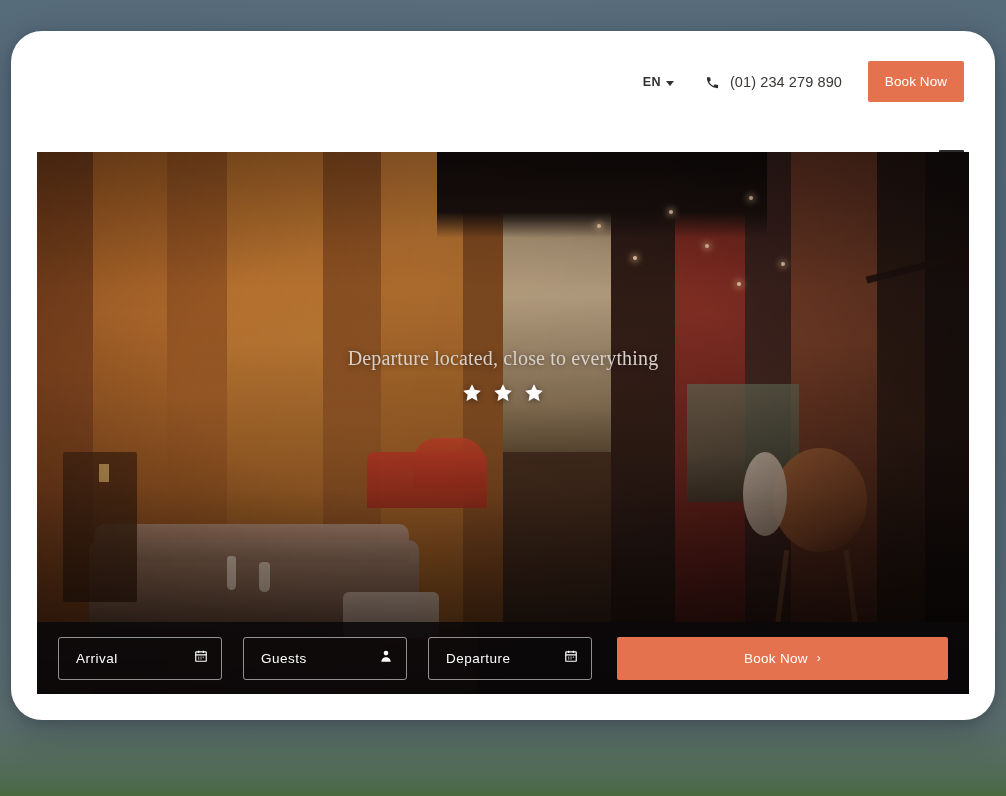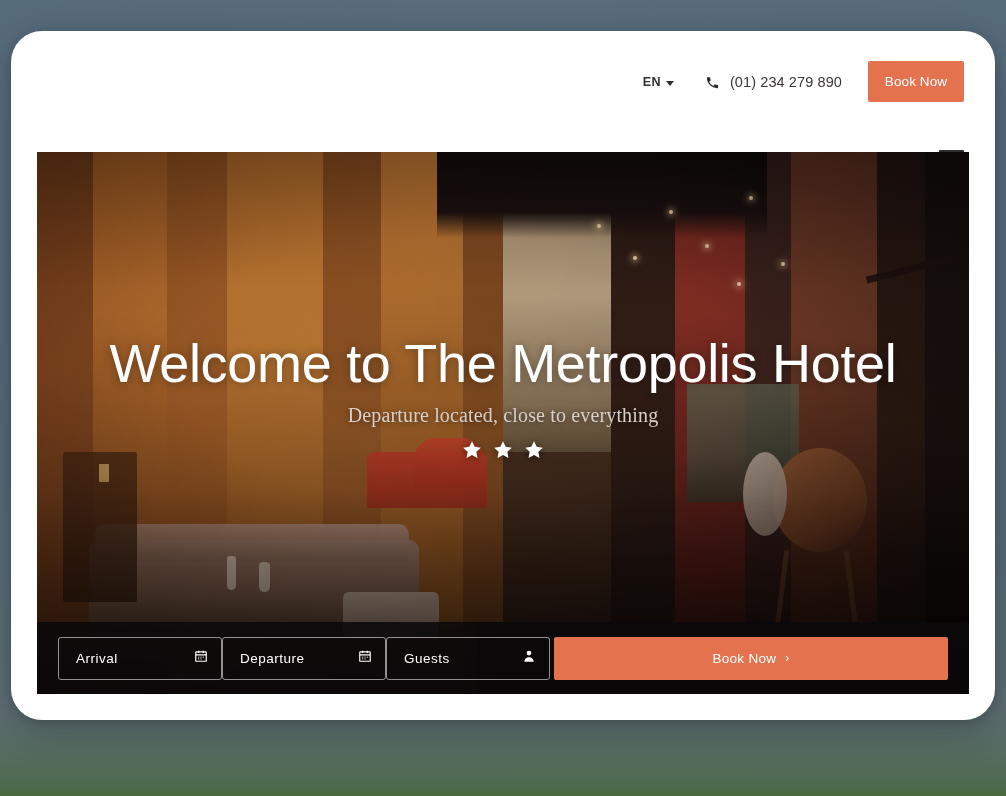--- a/index.html
+++ b/index.html
@@ -209,20 +209,21 @@
 
   
   #booking-bar {
     position: absolute;
     left: 0; right: 0; bottom: 0;
     height: 72px;
     background: rgba(10,8,10,0.86);
     display: flex;
     align-items: center;
     padding: 0 21px;
+    gap: 21px;
     z-index: 6;
   }
   .booking-field {
     position: relative;
     flex: 0 0 auto;
     height: 43px;
     border: 1px solid rgba(255,255,255,0.55);
     border-radius: 3px;
     display: flex;
     align-items: center;
@@ -369,21 +370,20 @@
       <div class="ph" style="left:26px;top:300px;width:74px;height:150px;background:linear-gradient(180deg,#4e2f18,#3b2212);opacity:0.8;border-radius:2px;"></div>
       <div class="ph" style="left:62px;top:312px;width:10px;height:18px;background:#e0c27a;opacity:0.85;"></div>
 
       <div class="ph" style="left:828px;top:112px;width:104px;height:7px;background:#241512;transform:rotate(-14deg);opacity:0.9;"></div>
 
       <div id="hero-warm-wash"></div>
       <div id="hero-vignette"></div>
     </div>
 
     <div id="hero-content">
-      <h1 id="hero-title">Welcome to The Metropolis Hotel</h1>
       <p id="hero-subtitle">Departure located, close to everything</p>
       <div id="hero-stars">
         <span class="star-icon">
           <svg width="22" height="22" viewBox="0 0 24 24" fill="#ffffff">
               <path d="M12 2.4l2.95 6.1 6.65.92-4.83 4.6 1.18 6.6L12 17.5l-5.95 3.12 1.18-6.6L2.4 9.42l6.65-.92z"></path>
             </svg>
         </span>
         <span class="star-icon">
           <svg width="22" height="22" viewBox="0 0 24 24" fill="#ffffff">
               <path d="M12 2.4l2.95 6.1 6.65.92-4.83 4.6 1.18 6.6L12 17.5l-5.95 3.12 1.18-6.6L2.4 9.42l6.65-.92z"></path>
@@ -403,41 +403,41 @@
         <input type="text" placeholder="Arrival" style="">
         <span class="field-icon">
           <svg width="14" height="15" viewBox="0 0 24 24" fill="none" stroke="#ffffff" stroke-width="2">
             <rect x="3" y="5" width="18" height="16" rx="1"></rect>
             <path d="M3 10h18M8 3v4M16 3v4"></path>
             <path d="M7 14h2M11 14h2M15 14h2M7 17h2M11 17h2" stroke-width="1.6"></path>
           </svg>
         </span>
       </label>
 
+      <label class="booking-field" id="field-guests">
+        <input type="text" placeholder="Guests" style="">
+        <span class="field-icon">
+          <svg width="14" height="15" viewBox="0 0 24 24" fill="#ffffff">
+            <circle cx="12" cy="7" r="4"></circle>
+            <path d="M4 22c0-4.4 3.6-8 8-8s8 3.6 8 8z"></path>
+          </svg>
+        </span>
+      </label>
+
       <label class="booking-field" id="field-departure">
         <input type="text" placeholder="Departure" style="">
         <span class="field-icon">
           <svg width="14" height="15" viewBox="0 0 24 24" fill="none" stroke="#ffffff" stroke-width="2">
             <rect x="3" y="5" width="18" height="16" rx="1"></rect>
             <path d="M3 10h18M8 3v4M16 3v4"></path>
             <path d="M7 14h2M11 14h2M15 14h2M7 17h2M11 17h2" stroke-width="1.6"></path>
           </svg>
         </span>
       </label>
 
-      <label class="booking-field" id="field-guests">
-        <input type="text" placeholder="Guests" style="">
-        <span class="field-icon">
-          <svg width="14" height="15" viewBox="0 0 24 24" fill="#ffffff">
-            <circle cx="12" cy="7" r="4"></circle>
-            <path d="M4 22c0-4.4 3.6-8 8-8s8 3.6 8 8z"></path>
-          </svg>
-        </span>
-      </label>
-
       <button id="book-now-hero">
         <span>Book Now</span>
         <span class="chev">›</span>
       </button>
     </div>
 
   </section>
 </div>
 
 </body></html>

